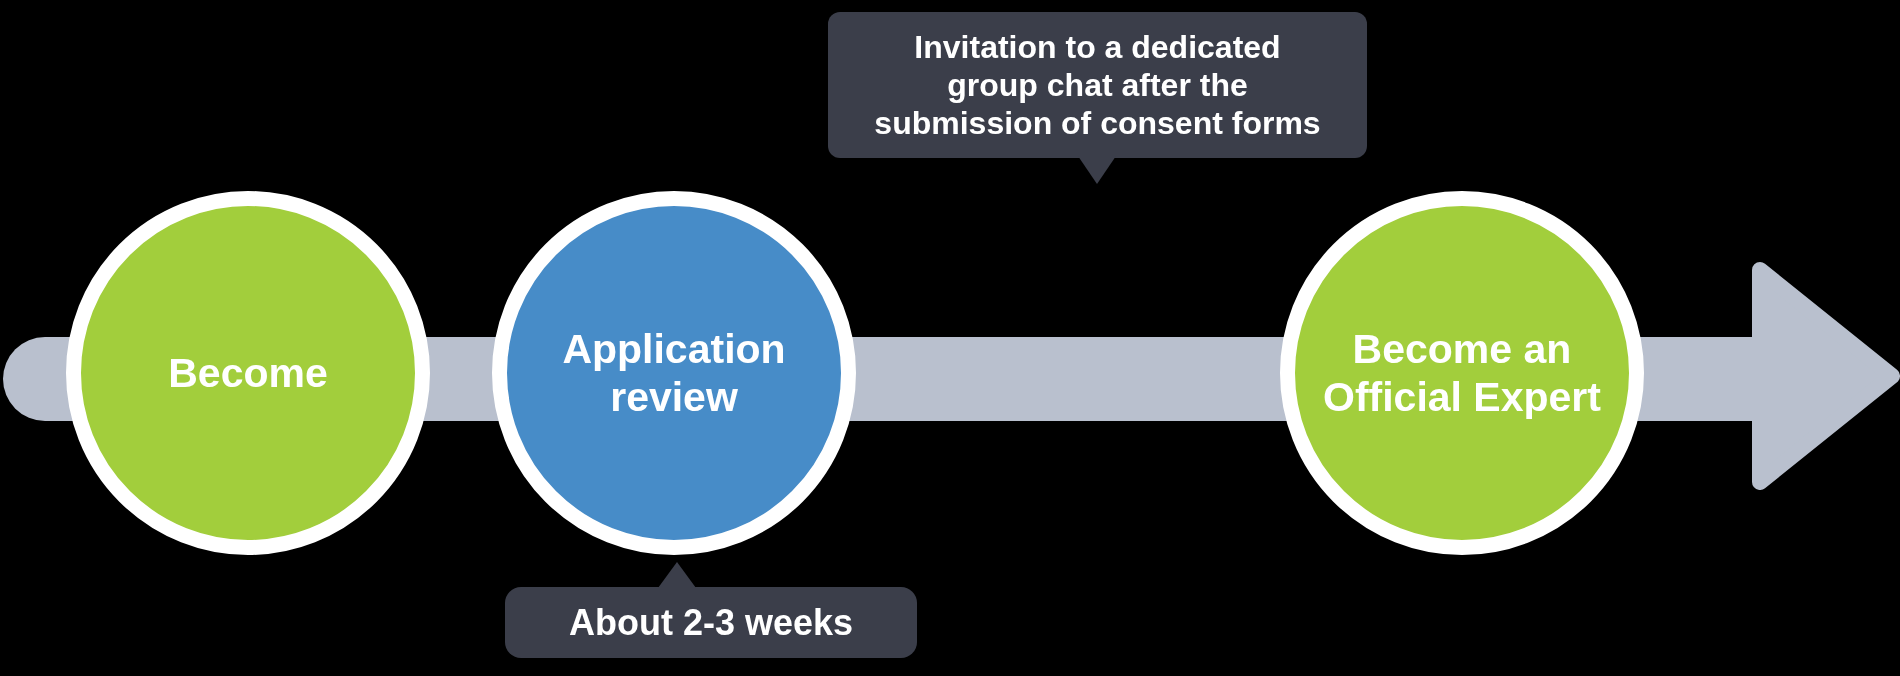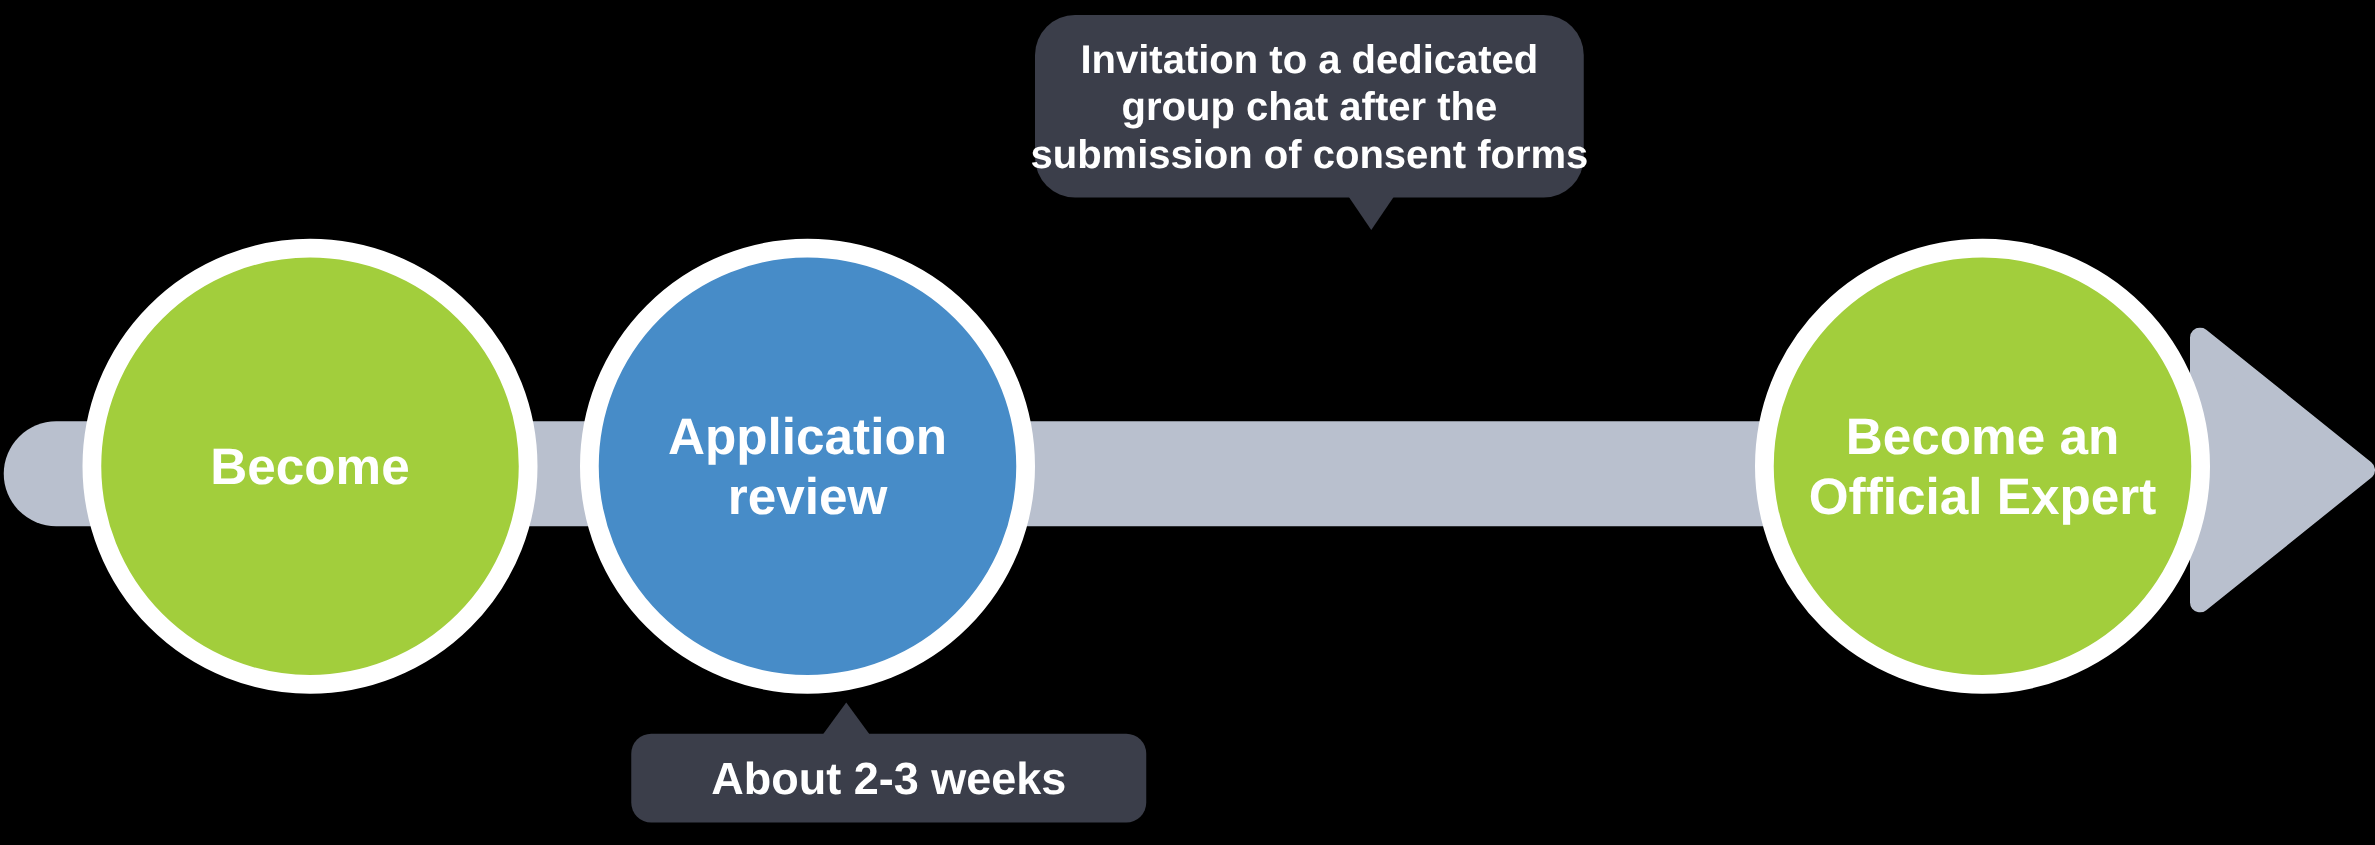--- a/index.html
+++ b/index.html
@@ -50,43 +50,43 @@
     color: var(--text, #fff);
     font-size: 41px;
     line-height: 48px;
     font-weight: bold;
     white-space: pre;
     z-index: 2;
   }
   .circle.green { background: var(--circle_green, #a2ce3c); }
   .circle.blue  { background: var(--circle_blue, #478cc8); }
   .circle-1 { left: 66px; }
-  .circle-2 { left: 464px; }
+  .circle-2 { left: 492px; }
   .circle-3 { left: 915px; }
-  .circle-4 { left: 1404px; }
+  .circle-4 { left: 1280px; }
 
   
   .callout {
     position: absolute;
     background: var(--tooltip_bg, #3b3e4a);
     color: var(--text, #fff);
     font-weight: bold;
     display: flex;
     align-items: center;
     justify-content: center;
     text-align: center;
     white-space: pre;
     z-index: 3;
   }
   .callout-top {
     left: 828px;
     top: 12px;
-    width: 439px;
+    width: 539px;
     height: 146px;
-    border-radius: 32px;
+    border-radius: 12px;
     font-size: 32px;
     line-height: 38px;
   }
   .callout-bottom {
     left: 505px;
     top: 587px;
     width: 412px;
     height: 71px;
     border-radius: 16px;
     font-size: 36px;

